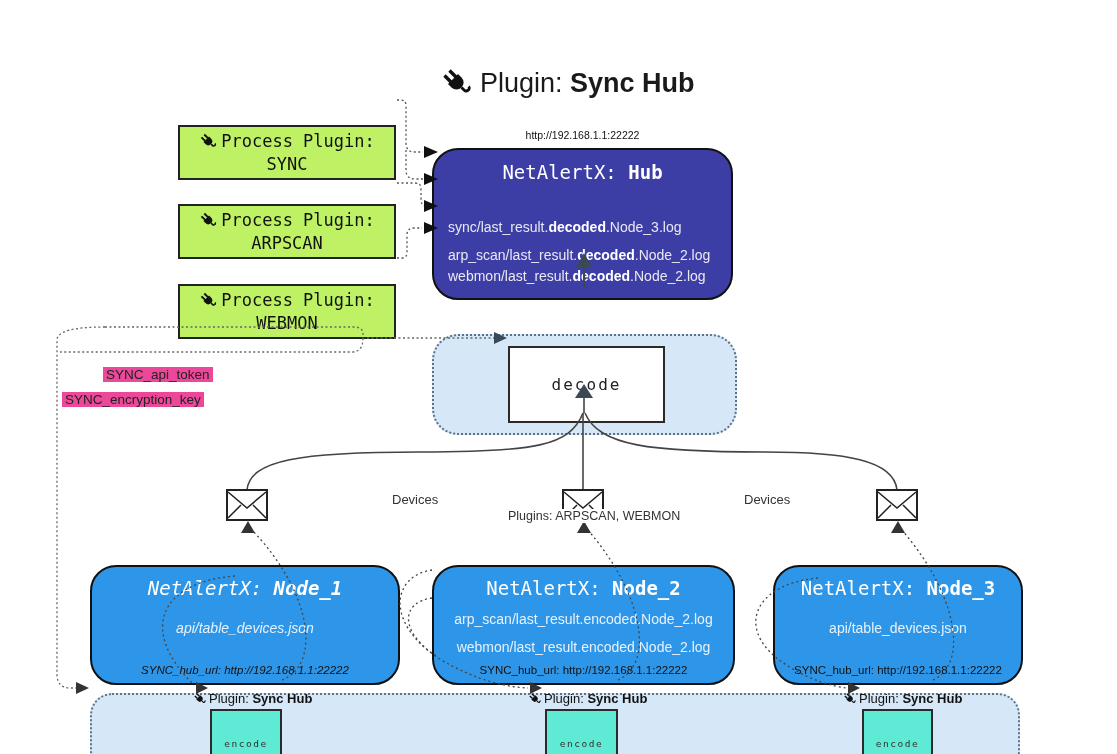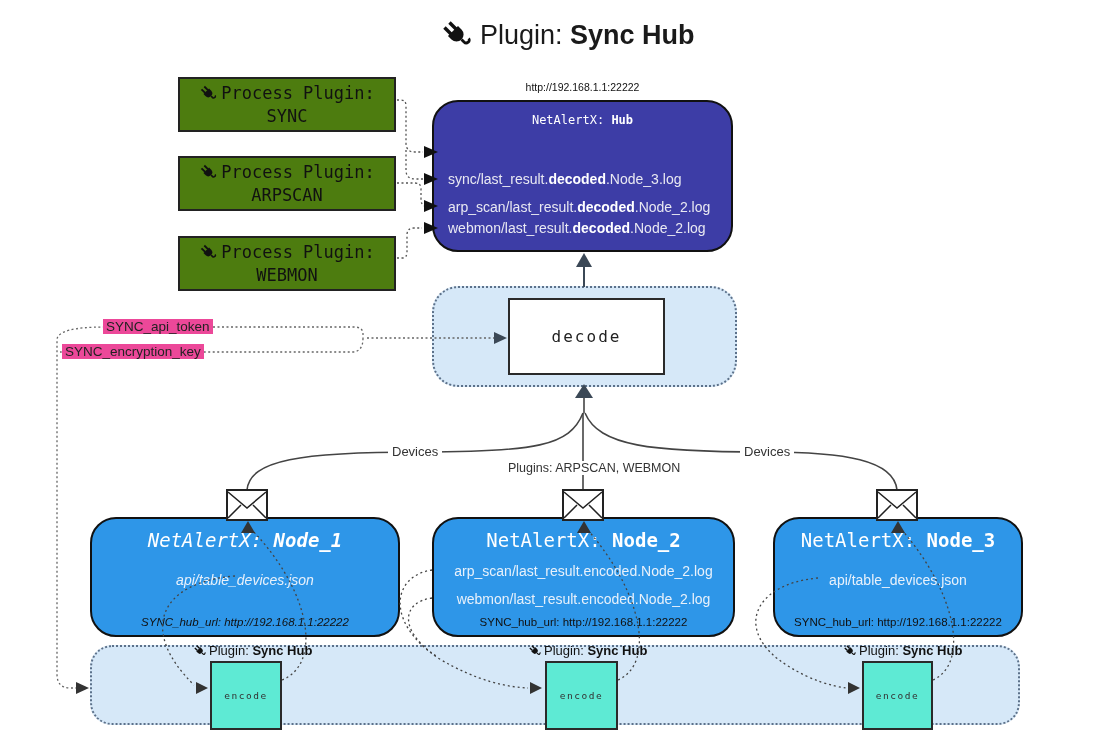--- a/index.html
+++ b/index.html
@@ -1,36 +1,36 @@
 <!DOCTYPE html>
 <html><head>
 <meta charset="utf-8">
 <style>
   html,body{margin:0;padding:0;background:#fff;}
   .stage{position:relative;width:1117px;height:754px;background:#fff;overflow:hidden;
          font-family:"Liberation Sans",sans-serif;color:#111;}
-  .abs{position:absolute;}
+  .abs{position:absolute;margin-top:48px;}
   .mono{font-family:"DejaVu Sans Mono",monospace;}
 
   
   .main-title{left:440px;top:18px;display:flex;align-items:center;gap:6px;font-size:27px;color:#1a1a1a;}
   .main-title b{font-weight:700;}
 
   
-  .proc-box{left:178px;width:218px;height:55px;border:2px solid #222;background:#4d7c0f;box-sizing:border-box;
+  .proc-box{left:178px;width:218px;height:55px;border:2px solid #222;background:#bef264;box-sizing:border-box;
             display:flex;flex-direction:column;align-items:center;justify-content:center;
             font-family:"DejaVu Sans Mono",monospace;font-size:17px;line-height:1.3;}
   .proc-row{display:flex;align-items:center;gap:3px;}
   .pb1{top:77px;} .pb2{top:156px;} .pb3{top:236px;}
 
   
   .hub-url{left:432px;top:81px;width:301px;text-align:center;font-size:10.5px;color:#111;}
   .hub{left:432px;top:100px;width:301px;height:152px;background:#3d3da6;border:2px solid #111;
        border-radius:26px;box-sizing:border-box;}
-  .hub-title{position:absolute;top:11px;left:0;right:0;text-align:center;color:#fff;font-size:12px;}
+  .hub-title{position:absolute;top:11px;left:0;right:0;text-align:center;color:#fff;font-size:19px;}
   .hub-line{position:absolute;left:14px;right:2px;font-size:14px;color:#e9e9f2;white-space:nowrap;}
   .hub-line b{color:#fff;}
   .hl1{top:42px;} .hl2{top:69px;} .hl3{top:97px;} .hl4{top:118px;}
 
   
   .decode-wrap{left:432px;top:286px;width:305px;height:101px;background:#d6e8f8;
                border:2px dotted #5c718a;border-radius:26px;box-sizing:border-box;}
   .decode-box{left:508px;top:298px;width:157px;height:77px;background:#fff;border:2px solid #2a2a2a;
               box-sizing:border-box;display:flex;align-items:center;justify-content:center;
               font-family:"DejaVu Sans Mono",monospace;font-size:16px;letter-spacing:2px;color:#222;}

